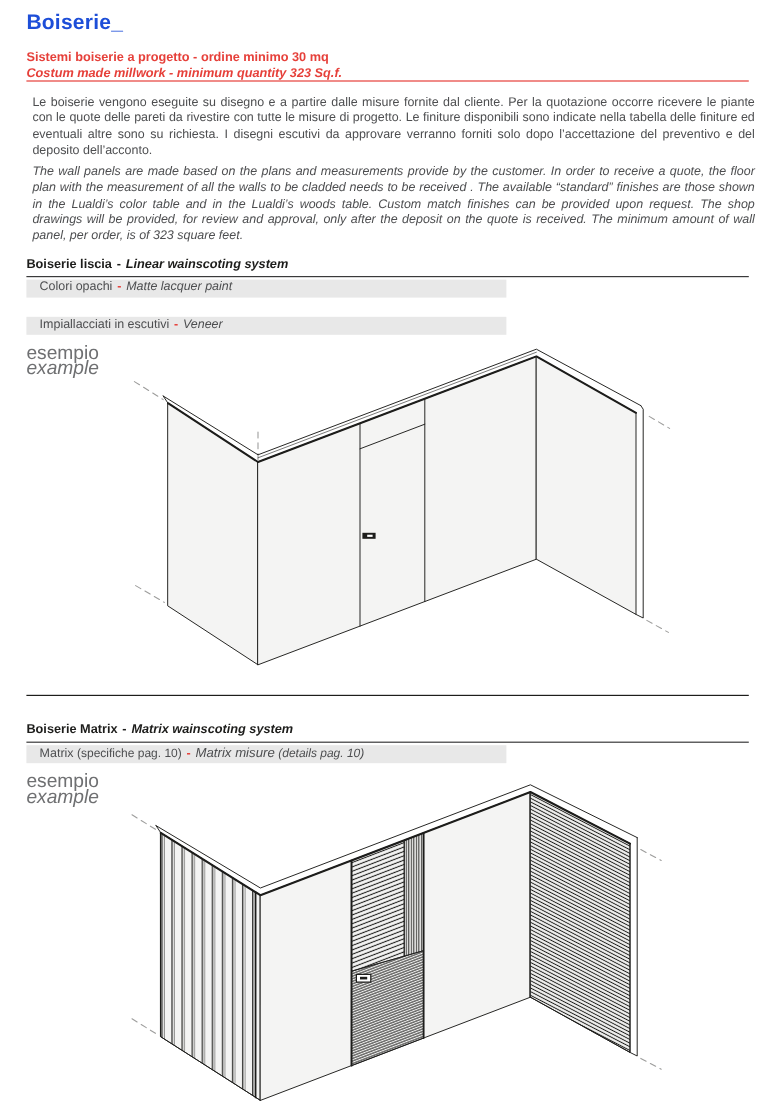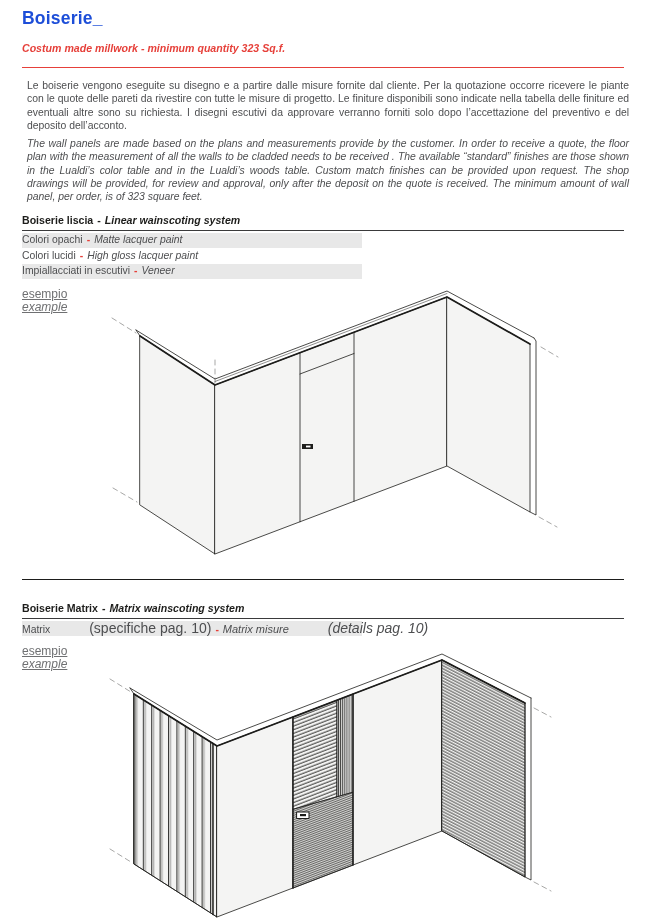--- a/index.html
+++ b/index.html
@@ -19,28 +19,28 @@
   .intro-it{top:74px;}
   .intro-en{top:132px;font-style:italic;}
   .section-header{
     left:22px;width:602px;font-size:10.6px;font-weight:bold;color:#1d1d1b;
     padding-bottom:4px;border-bottom:1.8px solid #3a3a3b;
   }
   .sep{font-weight:bold;margin:0 4px;}
   .sep.red{color:#e6403a;}
   .sep.dark{color:#1d1d1b;}
   .finish-row{
-    left:22px;width:340px;height:14.5px;line-height:14.5px;font-size:10.4px;
-    padding-left:0;box-sizing:border-box;white-space:nowrap;
+    left:22px;width:400px;height:14.5px;line-height:14.5px;font-size:10.4px;
+    padding-left:11px;box-sizing:border-box;white-space:nowrap;
   }
   .finish-row.highlight{background:#e8e8e8;}
   .finish-row .en{font-style:italic;}
-  .finish-row .note{font-size:14px;margin-left:36px;}
+  .finish-row .note{font-size:10px;}
   .finish-row .en-large{font-size:11px;font-style:italic;}
-  .example-label{left:22px;font-size:12px;line-height:13px;color:#6f7072;text-decoration:underline;}
+  .example-label{left:22px;font-size:16px;line-height:13px;color:#6f7072;}
   .divider{left:22px;top:579px;width:602px;border-top:1.2px solid #1d1d1b;}
   svg.overlay{position:absolute;left:0;top:0;pointer-events:none;}
 </style>
 </head>
 <body>
 
 <div class="page">
 
   <svg class="overlay" width="646" height="920" viewBox="0 0 646 920">
     <defs>
@@ -144,36 +144,34 @@
       <g>
         <rect x="297" y="812" width="12" height="6.5" fill="#ffffff" stroke="#1d1d1b" stroke-width="1"></rect>
         <rect x="300" y="814" width="6" height="2.2" fill="#1d1d1b"></rect>
       </g>
     </g>
   </svg>
 
   <h1 class="abs page-title">Boiserie_</h1>
 
   <div class="abs subtitle">
+    <div>Sistemi boiserie a progetto - ordine minimo 30 mq</div>
     <div class="it-style">Costum made millwork - minimum quantity 323 Sq.f.</div>
   </div>
   <div class="abs red-rule"></div>
 
   <p class="abs intro intro-it">Le boiserie vengono eseguite su disegno e a partire dalle misure fornite dal cliente. Per la quotazione occorre ricevere le piante con le quote delle pareti da rivestire con tutte le misure di progetto. Le finiture disponibili sono indicate nella tabella delle finiture ed eventuali altre sono su richiesta. I disegni escutivi da approvare verranno forniti solo dopo l’accettazione del preventivo e del deposito dell’acconto.</p>
   <p class="abs intro intro-en">The wall panels are made based on the plans and measurements provide by the customer. In order to receive a quote, the floor plan with the measurement of all the walls to be cladded needs to be received . The available “standard” finishes are those shown in the Lualdi’s color table and in the Lualdi’s woods table. Custom match finishes can be provided upon request. The shop drawings will be provided, for review and approval, only after the deposit on the quote is received. The minimum amount of wall panel, per order, is of 323 square feet.</p>
 
   <div class="abs section-header" style="top:214px">
     <span>Boiserie liscia</span><span class="sep dark">-</span><span class="it-style">Linear wainscoting system</span>
   </div>
 
   <div class="abs finish-row highlight" style="top:233px">
     <span>Colori opachi</span><span class="sep red">-</span><span class="en">Matte lacquer paint</span>
-  </div>
-  <div class="abs finish-row" style="top:248.5px">
-    <span>Colori lucidi</span><span class="sep red">-</span><span class="en">High gloss lacquer paint</span>
   </div>
   <div class="abs finish-row highlight" style="top:264px">
     <span>Impiallacciati in escutivi</span><span class="sep red">-</span><span class="en">Veneer</span>
   </div>
 
   <div class="abs example-label" style="top:288px">
     <div>esempio</div>
     <div class="it-style">example</div>
   </div>
 

